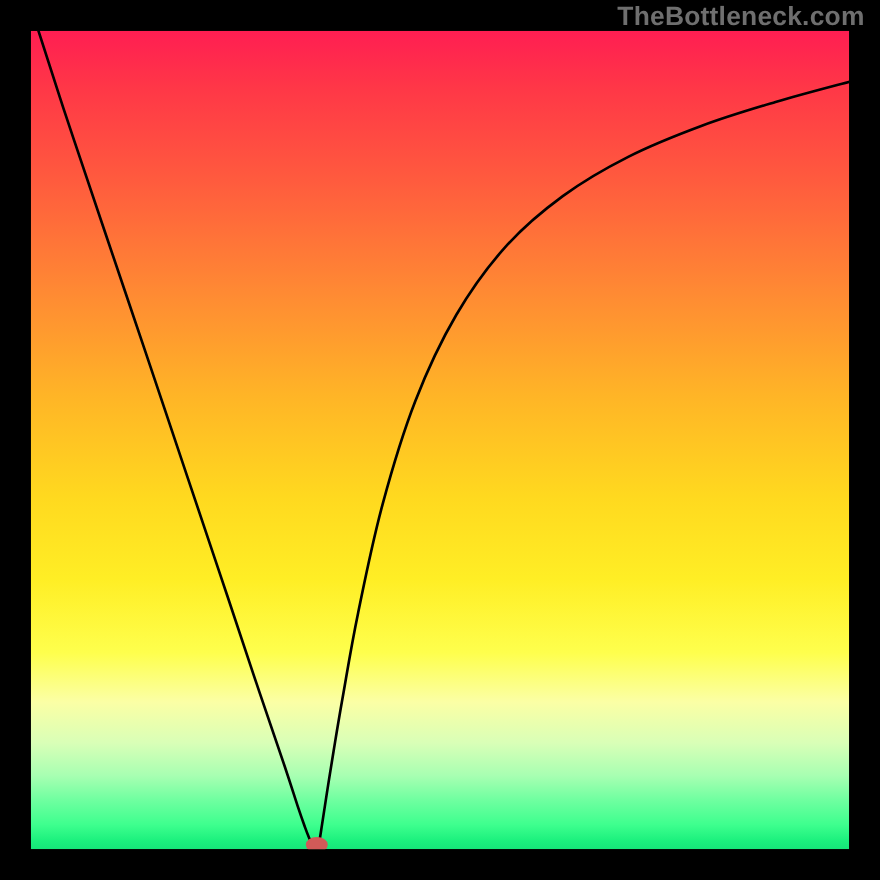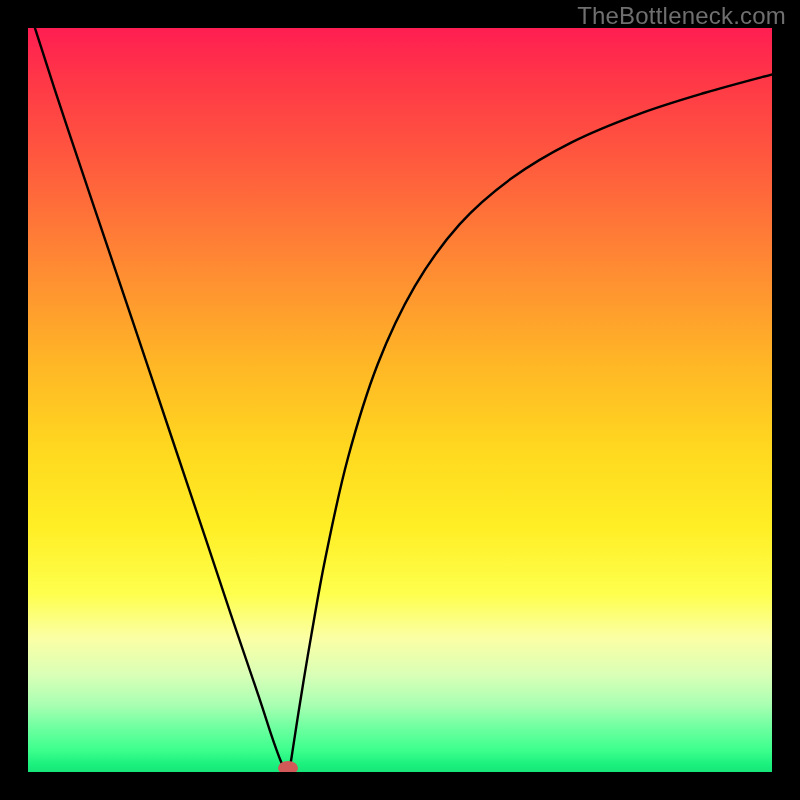--- a/index.html
+++ b/index.html
@@ -15,21 +15,21 @@
     width: 800px;
     height: 800px;
     background: #000000;
   }
   .watermark {
     position: absolute;
     top: 2px;
     right: 14px;
     font-family: Arial, Helvetica, sans-serif;
     font-size: 24px;
-    font-weight: 400;
+    font-weight: 700;
     color: #6f6f6f;
     letter-spacing: 0.2px;
     z-index: 5;
   }
   .plot-area {
     position: absolute;
     left: 28px;
     top: 28px;
     width: 744px;
     height: 744px;

